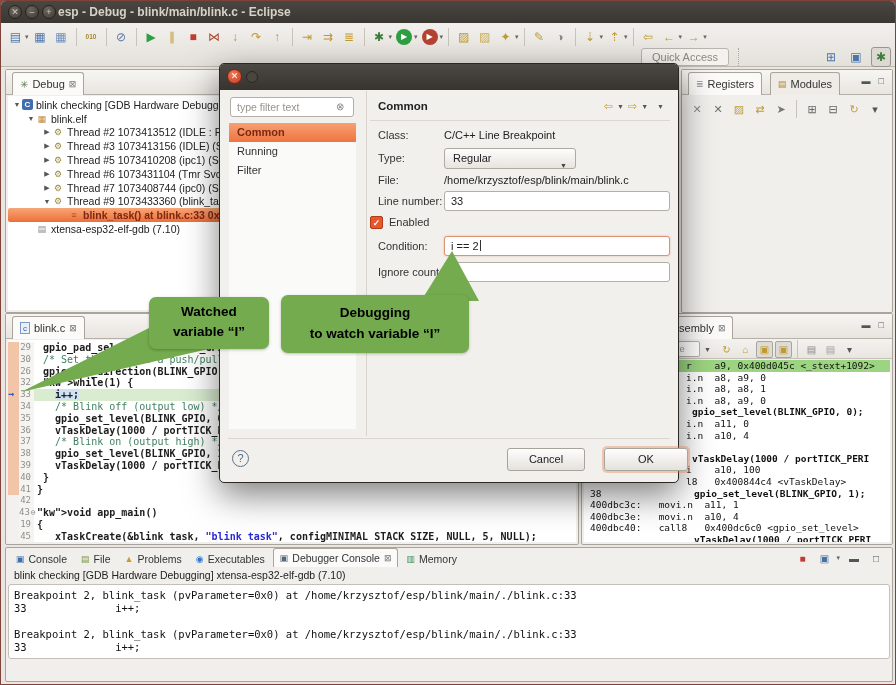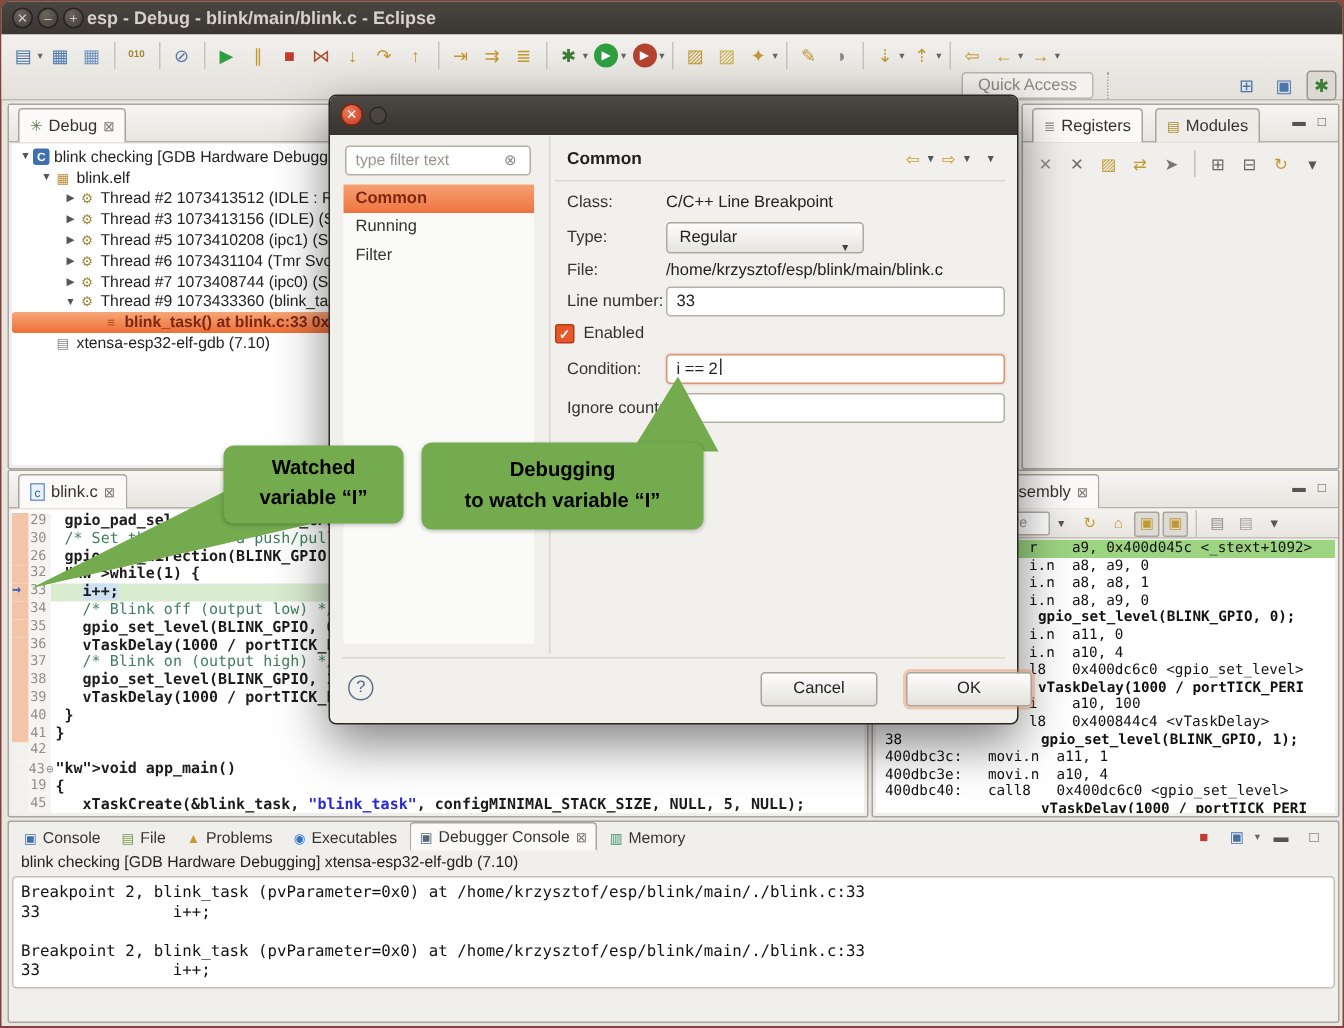--- a/index.html
+++ b/index.html
@@ -318,21 +318,20 @@
         </div>
     </div>
     <div id="disasm-body">
         <div class="drow hl" style="top: 0px;"><span class="dspan" style="left: 102px;">r    a9, 0x400d045c &lt;_stext+1092&gt;</span></div>
         <div class="drow" style="top: 11.6px;"><span class="dspan" style="left: 102px;">i.n  a8, a9, 0</span></div>
         <div class="drow" style="top: 23.2px;"><span class="dspan" style="left: 102px;">i.n  a8, a8, 1</span></div>
         <div class="drow" style="top: 34.8px;"><span class="dspan" style="left: 102px;">i.n  a8, a9, 0</span></div>
         <div class="drow" style="top: 46.4px;"><span class="dspan src" style="left: 108px;">gpio_set_level(BLINK_GPIO, 0);</span></div>
         <div class="drow" style="top: 58px;"><span class="dspan" style="left: 102px;">i.n  a11, 0</span></div>
         <div class="drow" style="top: 69.6px;"><span class="dspan" style="left: 102px;">i.n  a10, 4</span></div>
-        <div class="drow" style="top: 81.2px;"><span class="dspan" style="left: 102px;">l8   0x400dc6c0 &lt;gpio_set_level&gt;</span></div>
         <div class="drow" style="top: 92.8px;"><span class="dspan src" style="left: 108px;">vTaskDelay(1000 / portTICK_PERI</span></div>
         <div class="drow" style="top: 104.4px;"><span class="dspan" style="left: 102px;">i    a10, 100</span></div>
         <div class="drow" style="top: 116px;"><span class="dspan" style="left: 102px;">l8   0x400844c4 &lt;vTaskDelay&gt;</span></div>
         <div class="drow" style="top: 127.6px;"><span class="dspan" style="left: 6px;">38</span><span class="dspan src" style="left: 110px;">gpio_set_level(BLINK_GPIO, 1);</span></div>
         <div class="drow" style="top: 139.2px;"><span class="dspan" style="left: 6px;">400dbc3c:   movi.n  a11, 1</span></div>
         <div class="drow" style="top: 150.8px;"><span class="dspan" style="left: 6px;">400dbc3e:   movi.n  a10, 4</span></div>
         <div class="drow" style="top: 162.4px;"><span class="dspan" style="left: 6px;">400dbc40:   call8   0x400dc6c0 &lt;gpio_set_level&gt;</span></div>
         <div class="drow" style="top: 174px;"><span class="dspan src" style="left: 110px;">vTaskDelay(1000 / portTICK_PERI</span></div>
       </div>
   </div>

